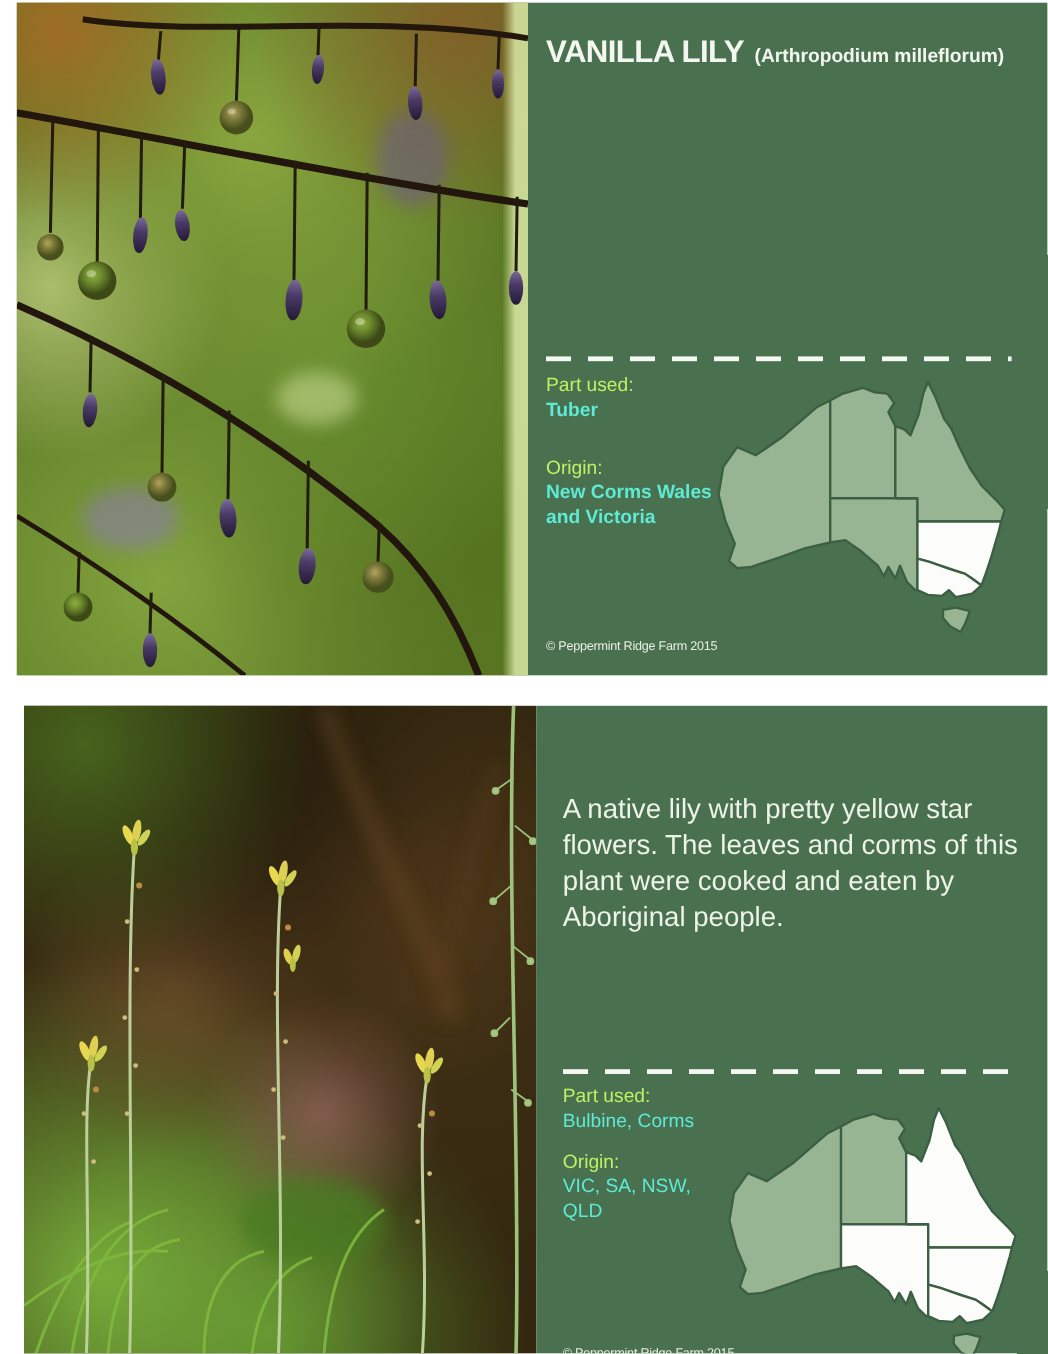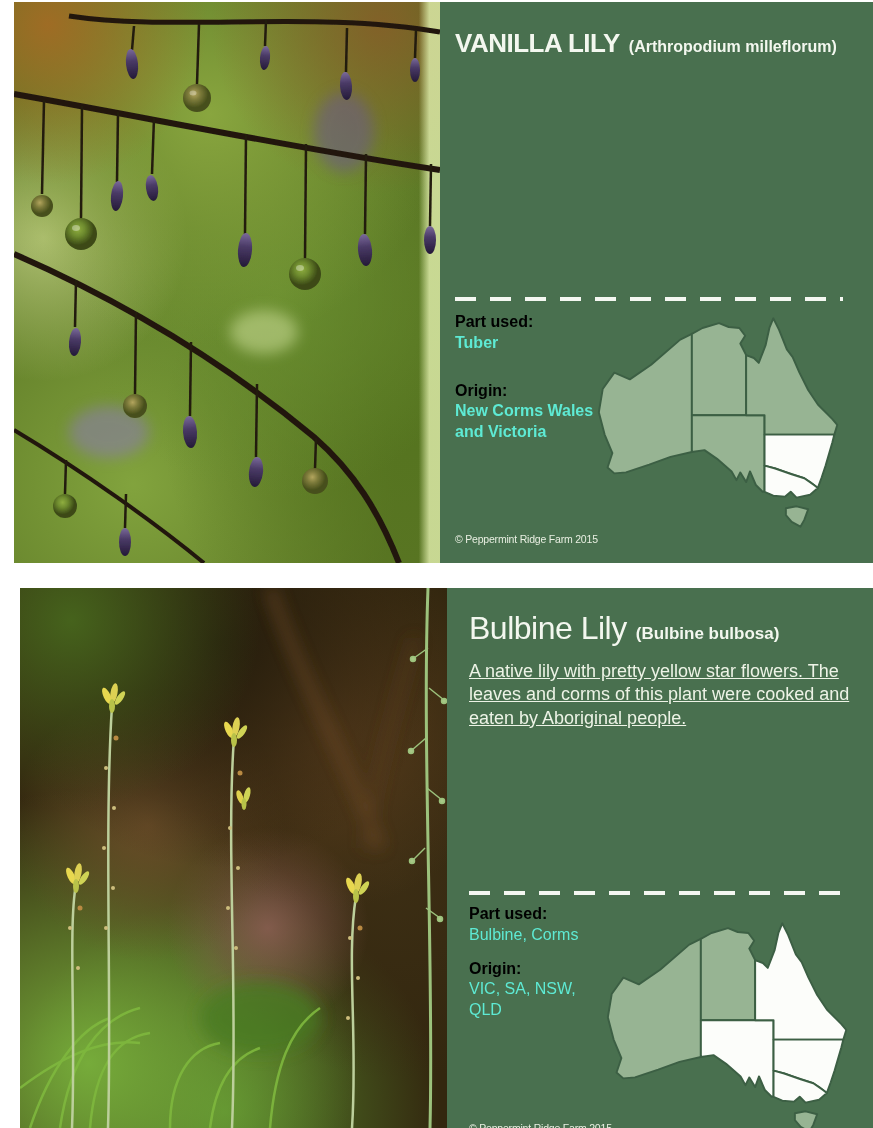--- a/index.html
+++ b/index.html
@@ -48,31 +48,31 @@
   .card-2 .title-row { left:22px; top:22px; }
   .title { display:inline; color:#f3f7ef; }
   .card-1 .title { font-size:26px; font-weight:700; letter-spacing:-0.5px; }
   .card-2 .title { font-size:32px; font-weight:400; letter-spacing:-0.5px; }
   .species { display:inline; font-weight:700; color:#f3f7ef; }
   .card-1 .species { font-size:16px; }
   .card-2 .species { font-size:17px; }
 
   .desc { position:absolute; color:#edf3e6; }
   .card-1 .desc { left:15px; top:62px; width:408px; font-size:17.5px; font-weight:700; line-height:1.32; }
-  .card-2 .desc { left:22px; top:72px; width:400px; font-size:18px; font-weight:400; line-height:1.3;text-decoration:underline; }
+  .card-2 .desc { left:22px; top:72px; width:400px; font-size:23px; font-weight:400; line-height:1.3; }
 
   .dashes { position:absolute; height:4px;
     background:repeating-linear-gradient(90deg,#f4f7f1 0 21px, rgba(0,0,0,0) 21px 35px); }
   .card-1 .dashes { left:15px; top:295px; width:388px; }
   .card-2 .dashes { left:22px; top:303px; width:378px; }
 
   .info { position:absolute; font-size:16px; line-height:1.3; }
   .card-1 .info { left:15px; top:310px; width:150px; }
   .card-2 .info { left:22px; top:316px; width:150px; }
-  .info-label { font-weight:700; color:#000000; }
+  .info-label { font-weight:400; color:#bef264; }
   .info-value { white-space:pre-line; color:#5eead4; }
   .card-1 .info-value { font-weight:700; }
   .card-2 .info-value { font-weight:400; }
   .origin-label { display:block; }
   .card-1 .origin-label { margin-top:27px; }
   .card-2 .origin-label { margin-top:13px; }
 
   .map { position:absolute; }
   .card-1 .map { left:153px; top:306px; width:252px; height:228px; }
   .card-2 .map { left:155px; top:325px; width:252px; height:228px; }
@@ -307,24 +307,20 @@
             <ellipse cx="2" cy="-7" rx="3.5" ry="10" fill="#ddd052" transform="rotate(10 2 -7)"></ellipse>
             <ellipse cx="8" cy="-2" rx="3" ry="8" fill="#cfd355" transform="rotate(35 8 -2)"></ellipse>
             <ellipse cx="0" cy="6" rx="3" ry="7" fill="#b8c24a"></ellipse>
           </g>
         </g>
       </g>
     </svg>
   </div>
 
   <div class="panel" style="background: rgb(73, 112, 79);">
-    <div class="title-row">
-      <h1 class="title">Bulbine Lily</h1>
-      <span class="species">&nbsp;<span>(Bulbine bulbosa)</span></span>
-    </div>
     <p class="desc">A native lily with pretty yellow star flowers. The leaves and corms of this plant were cooked and eaten by Aboriginal people.</p>
     <div class="dashes"></div>
     <div class="info">
       <span class="info-label">Part used:</span>
       <div class="info-value">Bulbine, Corms</div>
       <span class="info-label origin-label">Origin:</span>
       <div class="info-value">VIC, SA, NSW,
 QLD</div>
     </div>
     <div class="map">

